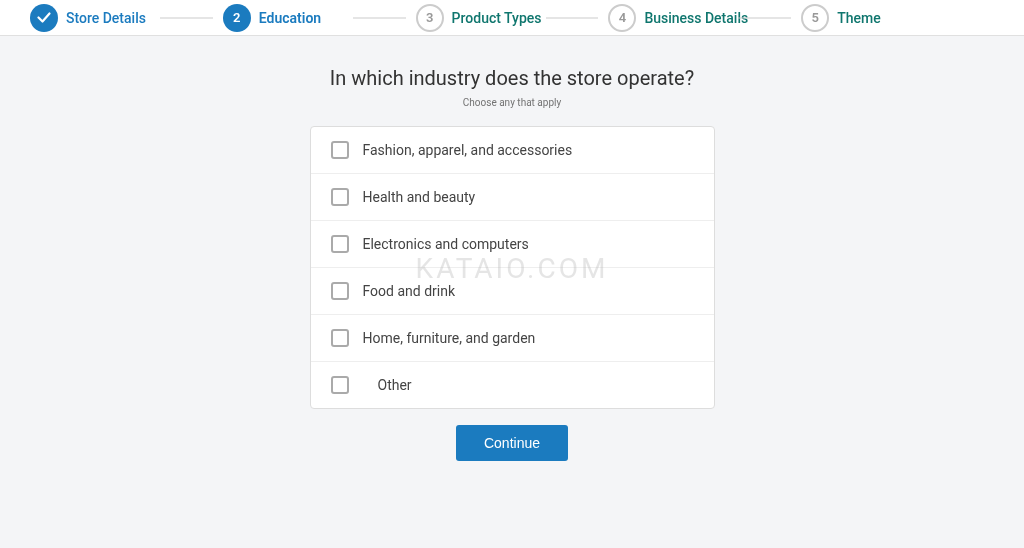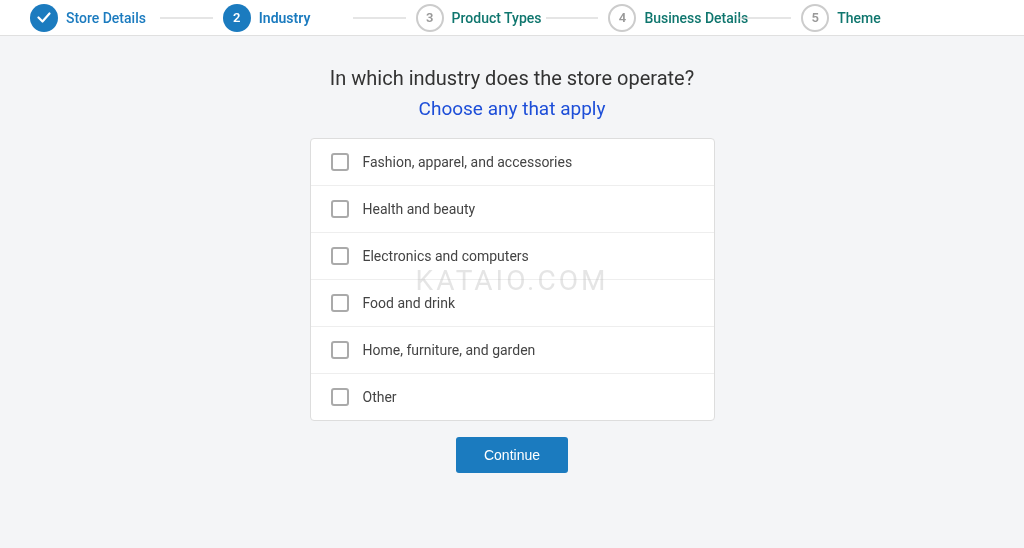--- a/index.html
+++ b/index.html
@@ -84,41 +84,42 @@
       align-items: center;
       padding-top: 30px;
     }
     .question {
       font-size: 20px;
       color: #333;
       font-weight: 400;
       margin-bottom: 7px;
     }
     .sub-question {
-      font-size: 19px;
-      color: #1d4ed8;
+      font-size: 10px;
+      color: #737373;
       margin-bottom: 18px;
     }
 
     
     .card {
       background: #fff;
       border: 1px solid #ddd;
       border-radius: 4px;
       width: 405px;
     }
     .option-row {
       display: flex;
       align-items: center;
       padding: 14px 20px;
       border-bottom: 1px solid #eee;
       cursor: pointer;
     }
     .option-row:last-child {
       border-bottom: none;
+      gap: 15px;
     }
     .checkbox {
       width: 18px;
       height: 18px;
       border: 2px solid #aaa;
       border-radius: 3px;
       margin-right: 14px;
       flex-shrink: 0;
       display: flex;
       align-items: center;
@@ -188,21 +189,21 @@
         <path d="M1.5 5.5L5.5 9.5L12.5 1.5" stroke="white" stroke-width="2.2" stroke-linecap="round" stroke-linejoin="round"></path>
       </svg>
     </div>
     <span class="step-label completed">Store Details</span>
   </div>
 
   <div class="step">
     <div class="step-circle active">
       <span>2</span>
     </div>
-    <span class="step-label active">Industry</span>
+    <span class="step-label active">Education</span>
   </div>
 
   <div class="step">
     <div class="step-circle inactive">
       <span>3</span>
     </div>
     <span class="step-label inactive">Product Types</span>
   </div>
 
   <div class="step">

